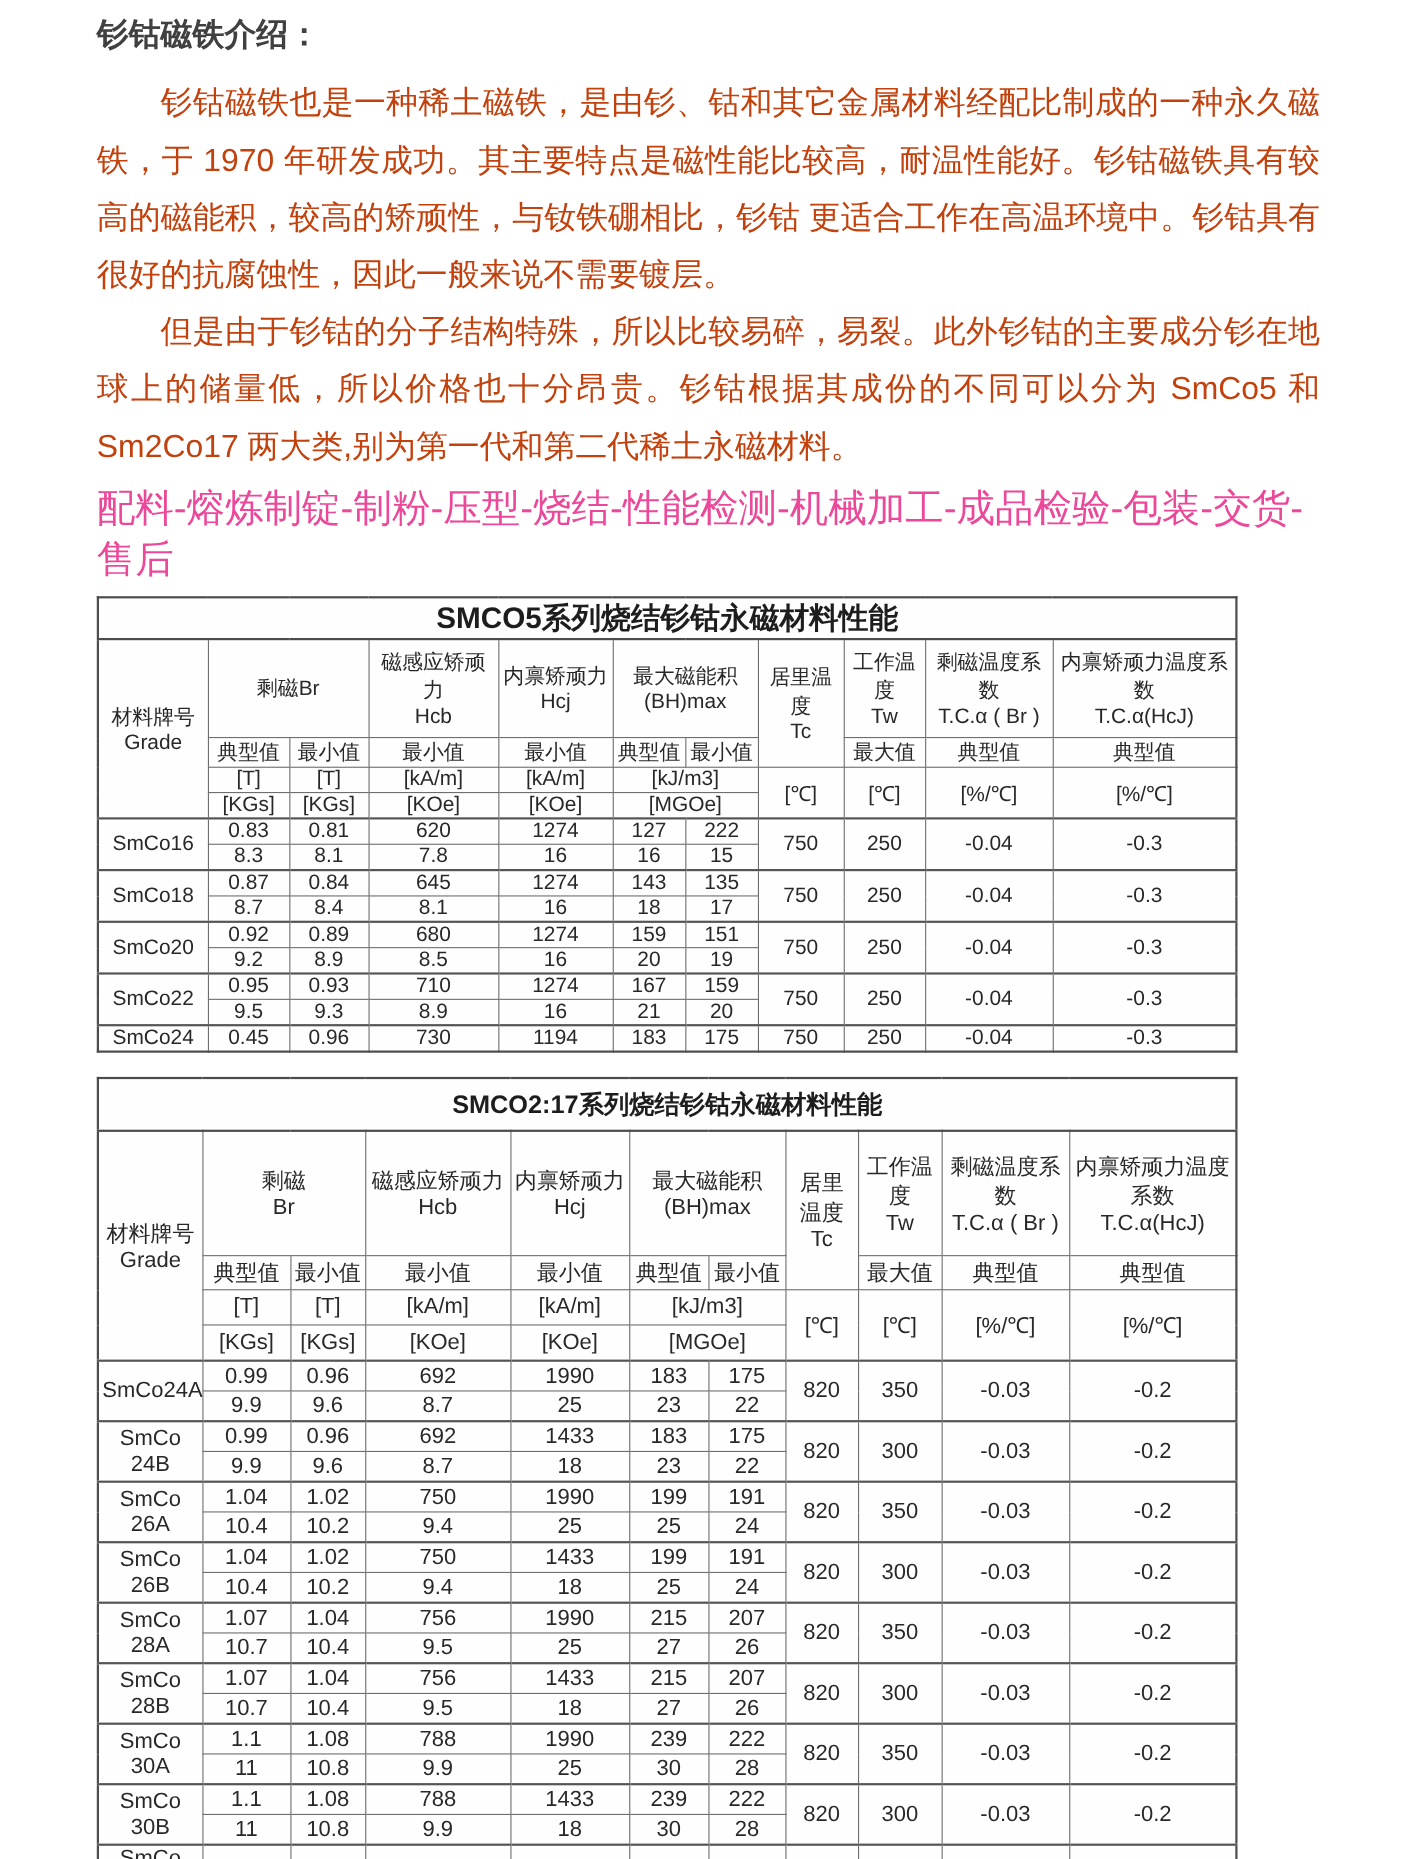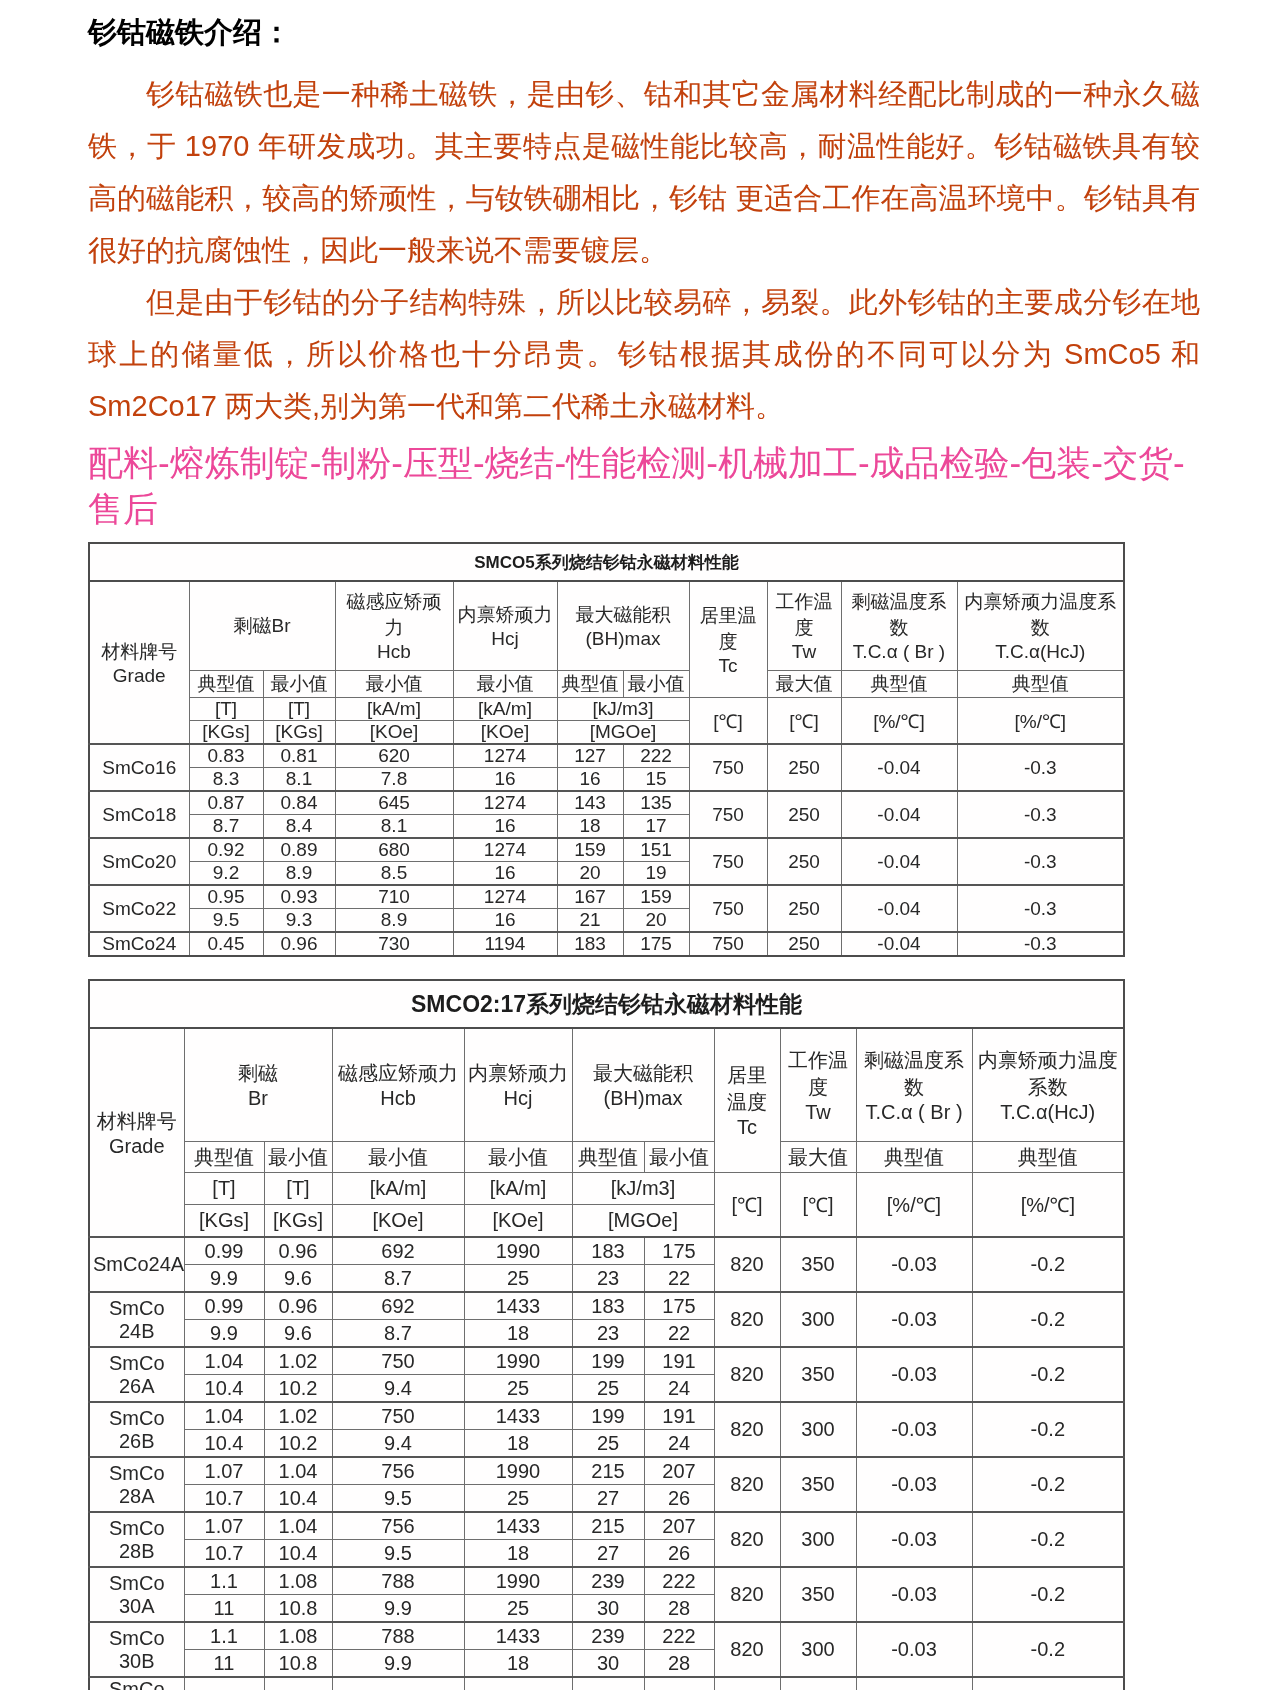--- a/index.html
+++ b/index.html
@@ -1,20 +1,20 @@
 <!DOCTYPE html>
 <html><head>
 <meta charset="utf-8">
 <style>
   html, body { margin: 0; padding: 0; background: #ffffff; }
   body { width: 1287px; font-family: "Liberation Sans", sans-serif; }
   .page { width: 1287px; box-sizing: border-box; padding: 12px 87px 10px 88px; }
 
   .h {
-    font-size: 29px; font-weight: 700; color: #000000;
+    font-size: 29px; font-weight: 700; color: #404040;
     margin: 0 0 16px 0; line-height: 40px;
   }
   .h.process { margin: 14px 0 4px 0; }
   .para {
     font-size: 29px; line-height: 52px; color: #c2410c;
     text-align: justify; text-indent: 58px; margin: 0;
   }
   .flow {
     font-size: 35px; line-height: 46px; color: #ec4899;
     text-indent: 0; margin: 8px 0 10px 0;
@@ -29,21 +29,21 @@
   }
   .ptable th, .ptable td {
     border: 1px solid #6e6e6e; text-align: center; vertical-align: middle;
     padding: 0 3px; white-space: pre-line; font-weight: 400;
     overflow: hidden;
   }
   .ptable .title-row th { border-bottom: 2px solid #4c4c4c; font-weight: 700; color: #1d1d1d; }
 
   .t1 { font-size: 19px; }
   .t2 { font-size: 20px; }
-  .t1 .title-row th { font-size: 17px; height: 36px; }
+  .t1 .title-row th { font-size: 27px; height: 36px; }
   .t2 .title-row th { font-size: 23px; height: 46px; }
   .t1 .main-row th { height: 88px; }
   .t2 .main-row th { height: 112px; }
   .t1 .sub-row th  { height: 20px; }
   .t2 .sub-row th  { height: 30px; }
   .t1 .unit-row th { height: 20px; }
   .t2 .unit-row th { height: 31px; }
   .t1 tbody td { height: 21px; }
   .t2 tbody td { height: 26px; }
   .ptable tbody tr.grp td { border-top: 2px solid #555555; }

